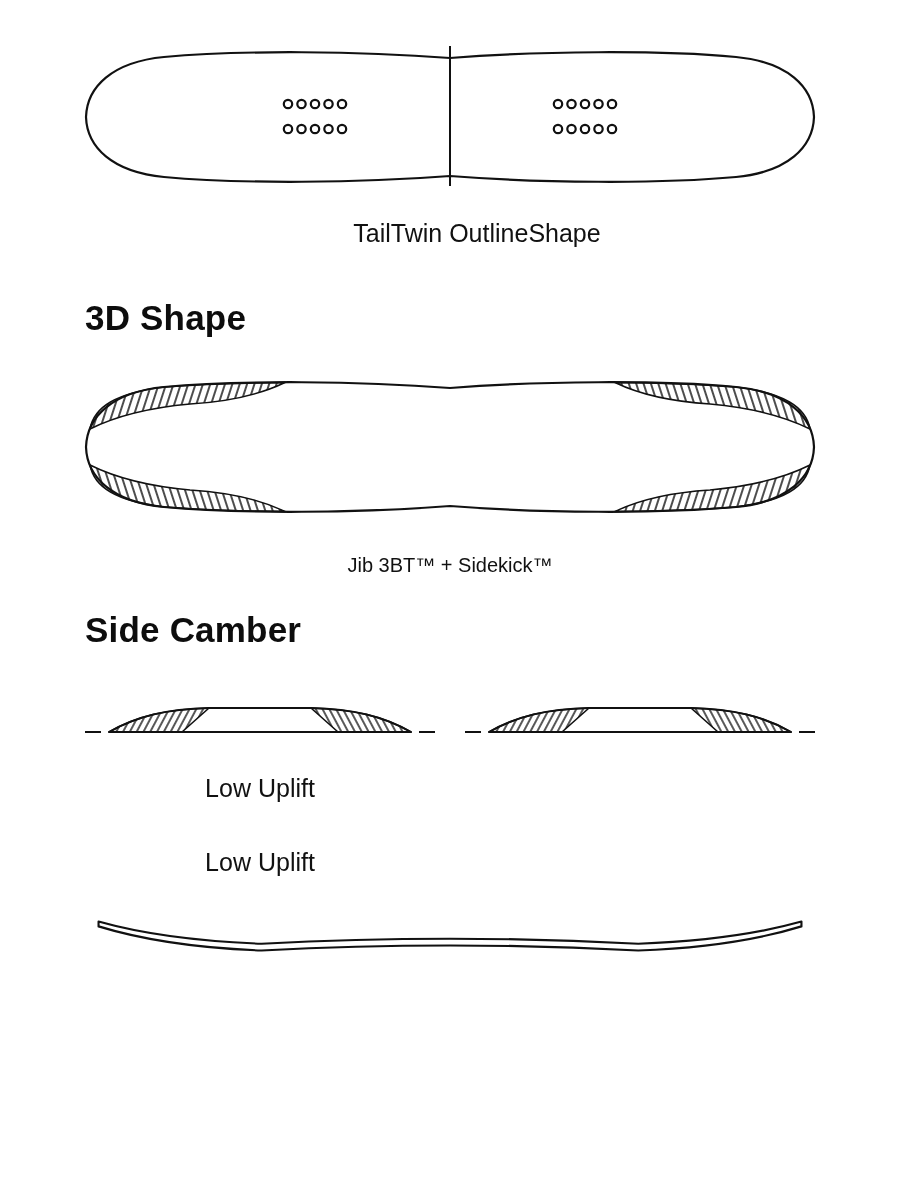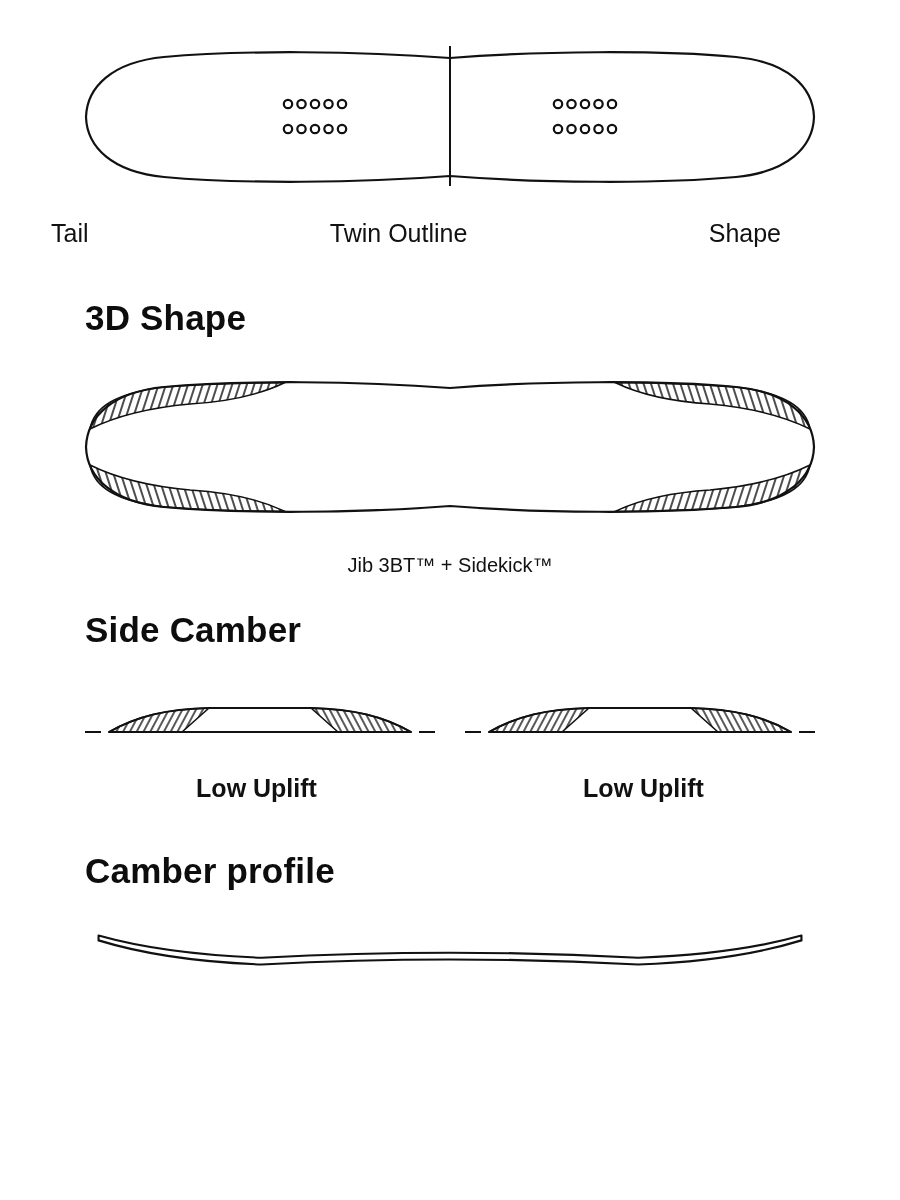--- a/index.html
+++ b/index.html
@@ -28,25 +28,25 @@
     margin-left: 80px;
     width: 740px;
   }
   .dw1 { margin-top: 44px; height: 146px; }
   .dw2 { margin-top: 36px; height: 146px; }
   .dw4 { margin-top: 32px; height: 56px; }
 
   svg { display: block; }
 
   .labels-row {
-    margin-left: 51px;
+    margin-left: 112px;
     margin-top: 28px;
     width: 730px;
     display: flex;
-    justify-content: space-between;
+    justify-content: center;
     align-items: baseline;
     font-size: 25px;
     line-height: 30px;
     font-weight: 400;
   }
 
   .caption {
     margin-left: 80px;
     margin-top: 30px;
     width: 740px;
@@ -67,21 +67,22 @@
   .uplift-cell { width: 350px; }
 
   .uplift-captions {
     margin-left: 85px;
     margin-top: 28px;
     width: 730px;
     display: flex;
     gap: 44px;
     font-size: 25px;
     line-height: 30px;
-    font-weight: 700;
+    font-weight: 400;
+    flex-direction: column;
   }
   .uplift-captions .cell { width: 350px; text-align: center; }
 </style>
 </head>
 <body>
 
 <section>
 
   <div class="diagram-wrap dw1">
     <svg width="740" height="146" viewBox="0 0 740 146">
@@ -193,21 +194,20 @@
     </div>
   </div>
 
   <div class="uplift-captions">
     <div class="cell">Low Uplift</div>
     <div class="cell">Low Uplift</div>
   </div>
 </section>
 
 <section>
-  <h2 class="sec-title t4">Camber profile</h2>
 
   <div class="diagram-wrap dw4">
     <svg width="740" height="56" viewBox="0 0 740 58">
       <path d="M 6,13 C 45,24 95,33 175,36 C 305,29 435,29 565,36 C 645,33 695,24 734,13
                L 734,18 C 695,30 645,40 565,43 C 435,36 305,36 175,43 C 95,40 45,30 6,18 Z" fill="#ffffff" stroke="#111111" stroke-width="2.2" stroke-linejoin="round"></path>
     </svg>
   </div>
 
 </section>
 

